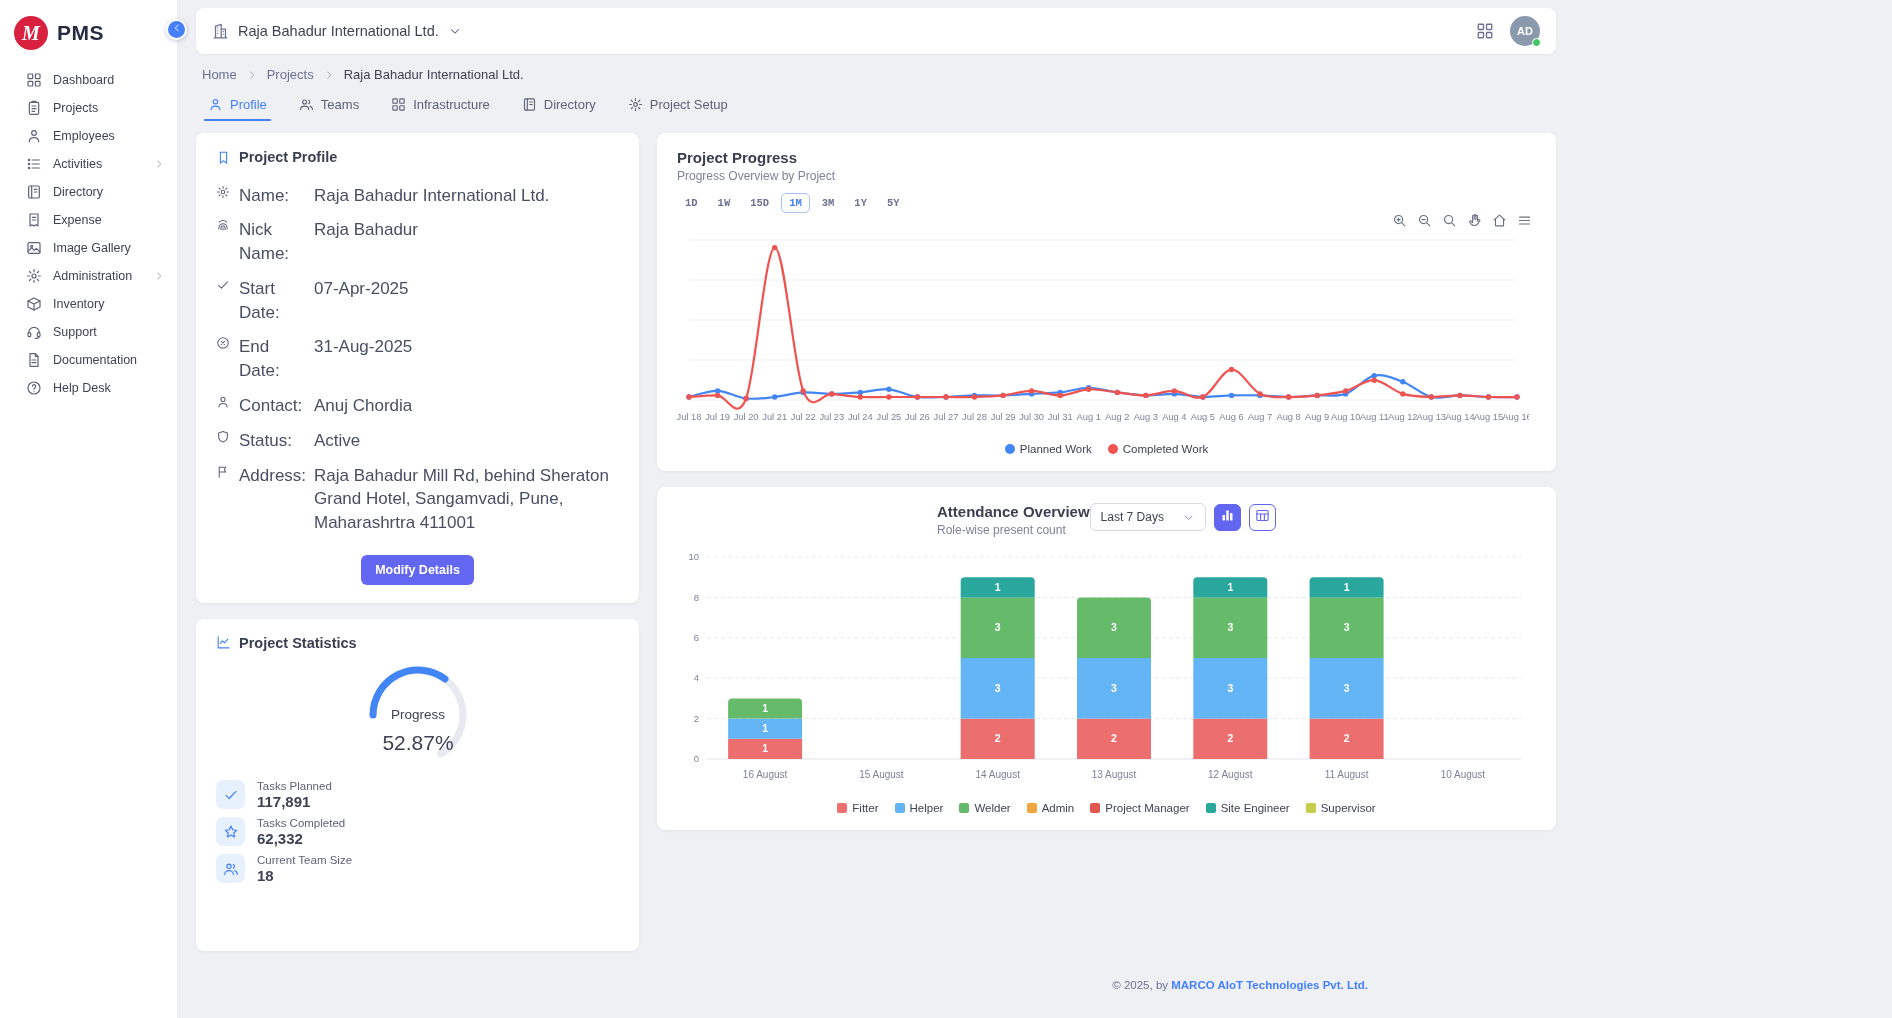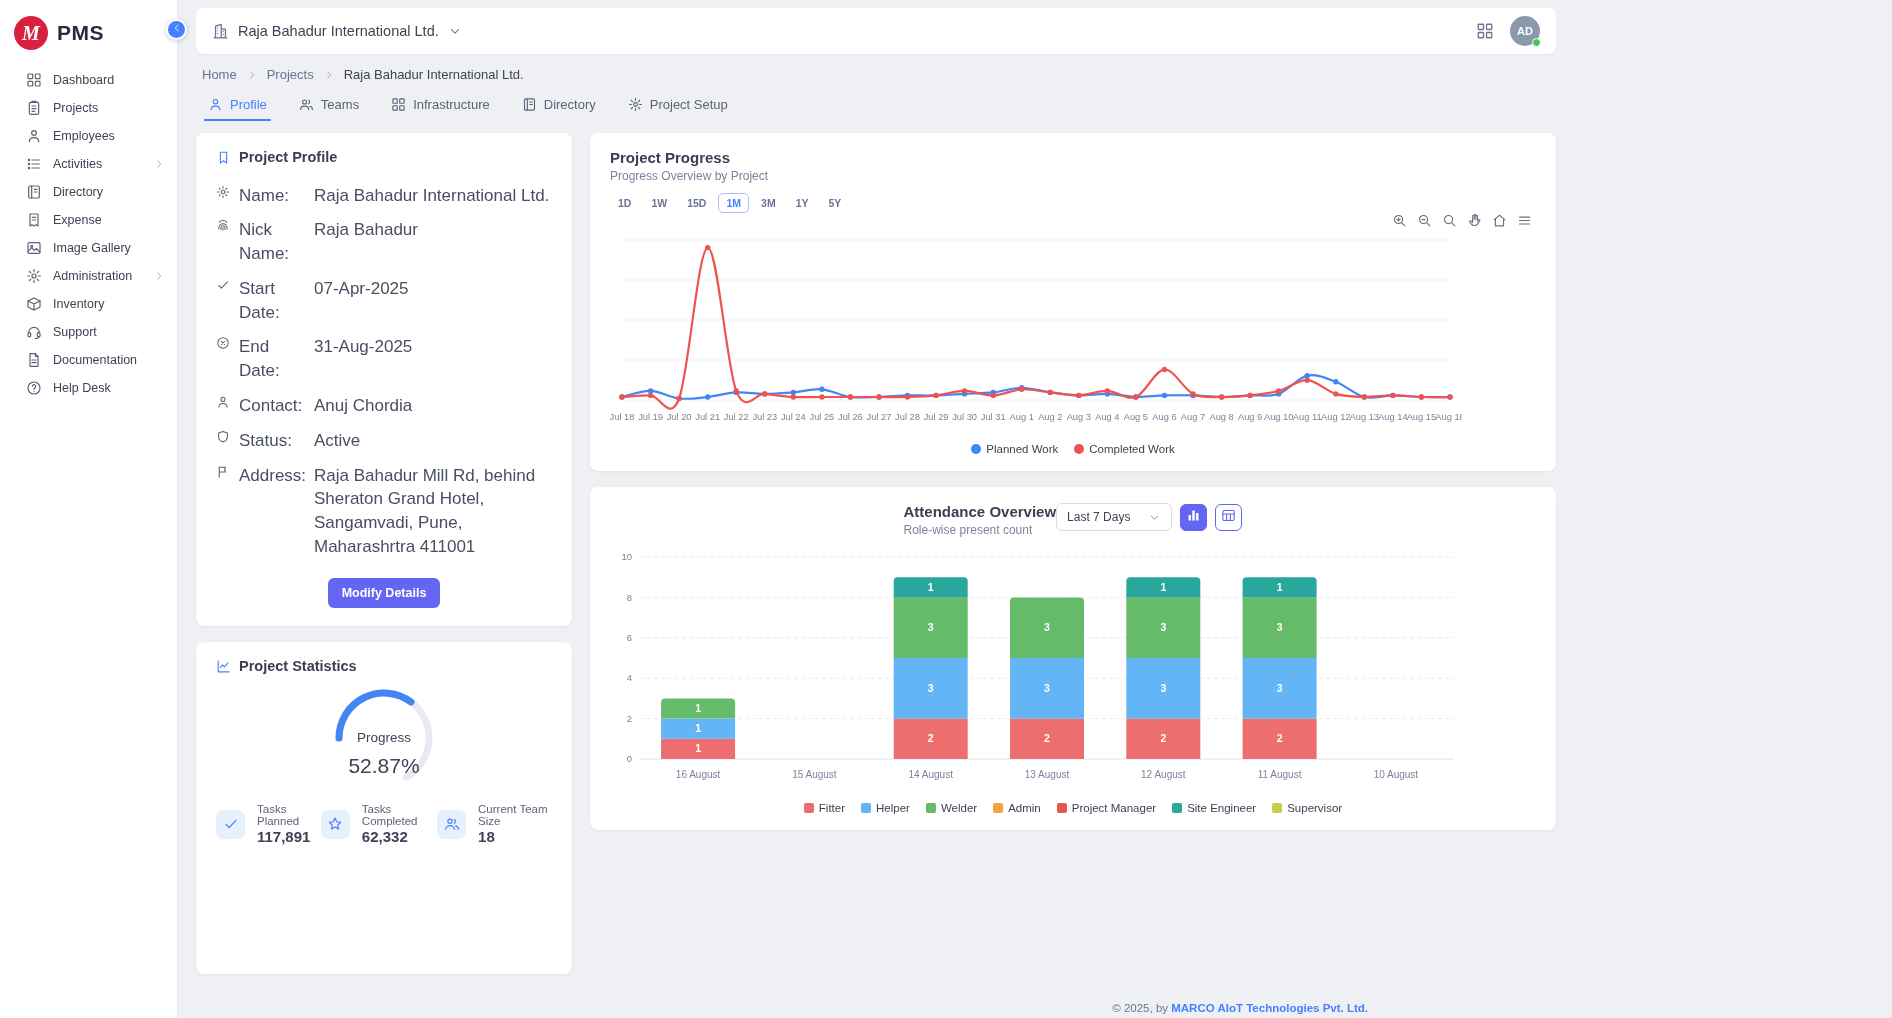--- a/index.html
+++ b/index.html
@@ -29,46 +29,46 @@
   .breadcrumb{display:flex;align-items:center;gap:9px;margin:13px 6px 6px;font-size:13px;color:#6c7293}
   .bc-item{cursor:pointer}
   .bc-item.last{color:#3f4254}
   .bc-sep{display:flex;color:#9aa0b5}
   .tabs{display:flex;gap:8px;margin:2px 0 12px}
   .tab{display:flex;align-items:center;gap:7px;padding:9px 12px;font-size:13px;font-weight:500;color:#5e6278;cursor:pointer;position:relative}
   .tab .t-ico{display:flex}
   .tab.active{color:#4680ff}
   .tab.active::after{content:"";position:absolute;left:8px;right:8px;bottom:0;height:2px;background:#4680ff;border-radius:1px}
   .grid{display:flex;gap:18px;align-items:flex-start}
-  .col-left{width:376px;flex-shrink:0;display:flex;flex-direction:column;gap:16px}
+  .col-left{width:443px;flex-shrink:0;display:flex;flex-direction:column;gap:16px}
   .col-right{flex:1;display:flex;flex-direction:column;gap:16px}
   .card{background:#fff;border-radius:8px;box-shadow:0 1px 3px rgba(40,40,80,.06);padding:16px 20px}
   .card-title{display:flex;align-items:center;gap:8px;font-size:14.5px;font-weight:700;color:#3a3f52}
   .title-ico{color:#4680ff;display:flex}
   
   .fields{margin-top:13px}
   .field-row{display:flex;gap:10px;padding:5.5px 0;font-size:17px;color:#484f63;line-height:1.4}
   .f-label{display:flex;gap:9px;width:88px;flex-shrink:0;align-items:flex-start}
   .f-ico{color:#5e6278;display:flex;margin-top:1px;flex-shrink:0}
   .f-value{flex:1}
   .primary-btn{display:block;margin:14px auto 2px;background:#6366f1;border:none;border-radius:6px;color:#fff;font-size:12.5px;font-weight:600;
     padding:8px 14px;cursor:pointer;font-family:inherit}
   
   .stats-card{min-height:332px}
   .gauge{text-align:center;margin-top:6px}
-  .stat-rows{margin-top:6px;display:flex;flex-direction:row;gap:7px}
+  .stat-rows{margin-top:6px;display:flex;flex-direction:column;gap:7px}
   .stat-row{display:flex;align-items:center;gap:12px}
   .stat-ico{width:29px;height:29px;border-radius:7px;background:#e7f0fd;color:#4680ff;display:flex;align-items:center;justify-content:center;flex-shrink:0}
   .stat-label{font-size:11.5px;color:#5e6278}
   .stat-value{font-size:15px;font-weight:700;color:#3f4254;margin-top:1px}
   
   .card-title2{font-size:15px;font-weight:700;color:#3a3f52}
   .subtitle{font-size:12px;color:#7e8299;margin-top:3px}
   .range-row{display:flex;gap:4px;margin-top:10px;align-items:center}
-  .range-btn{font-size:10.5px;font-weight:600;color:#6c7293;padding:3px 7px;border:1px solid transparent;border-radius:5px;background:none;cursor:pointer;font-family:Liberation Sans, sans-serif}
+  .range-btn{font-size:10.5px;font-weight:600;color:#6c7293;padding:3px 7px;border:1px solid transparent;border-radius:5px;background:none;cursor:pointer;font-family:Liberation Mono, monospace}
   .range-btn.active{color:#4680ff;border-color:#a9c1f7}
   .chart-toolbar{display:flex;gap:10px;justify-content:flex-end;color:#69707f;margin:0 4px 2px 0}
   .chart-toolbar span{cursor:pointer;display:flex}
   .chart-mount{margin-top:2px}
   .legend-row{display:flex;justify-content:center;gap:16px;margin-top:4px;font-size:11.5px;color:#3f4254;flex-wrap:wrap}
   .legend-item{display:flex;align-items:center;gap:5px;cursor:pointer}
   .legend-marker{width:10px;height:10px;border-radius:50%;flex-shrink:0}
   .legend-marker.square{border-radius:2px}
   .att-head{display:flex;justify-content:center;align-items:flex-start}
   .att-controls{display:flex;gap:8px;align-items:center}

